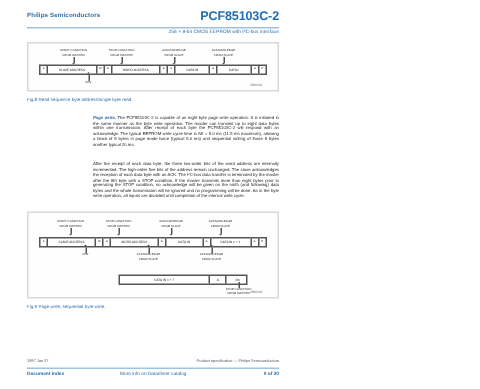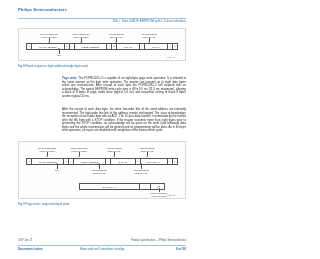--- a/index.html
+++ b/index.html
@@ -116,20 +116,21 @@
   .ftr-mid{position:absolute;left:80px;top:9.5px;font-size:3.2px;color:#2b6ca3;white-space:nowrap;}
   .ftr-right{position:absolute;right:14px;top:9.5px;font-size:3.2px;color:#2b6ca3;font-weight:bold;white-space:nowrap;}
 </style>
 </head>
 <body>
 
 <div class="page">
 
   <div class="hdr">
     <div class="hdr-left">Philips Semiconductors</div>
+    <div class="hdr-right">PCF85103C-2</div>
     <div class="hdr-rule"></div>
     <div class="hdr-sub">256 × 8-bit CMOS EEPROM with I²C-bus interface</div>
   </div>
 
   <div class="figbox" id="fig8">
     <div class="strip" id="fig8strip">
         <div class="cell n" style="flex: 4 0 0px; font-size: 1.9px;">S</div>
         <div class="cell" style="flex: 30 0 0px;">SLAVE ADDRESS</div>
         <div class="cell n" style="flex: 4 0 0px; font-size: 1.9px;">W</div>
         <div class="cell n" style="flex: 3.5 0 0px; font-size: 1.9px;">A</div>

